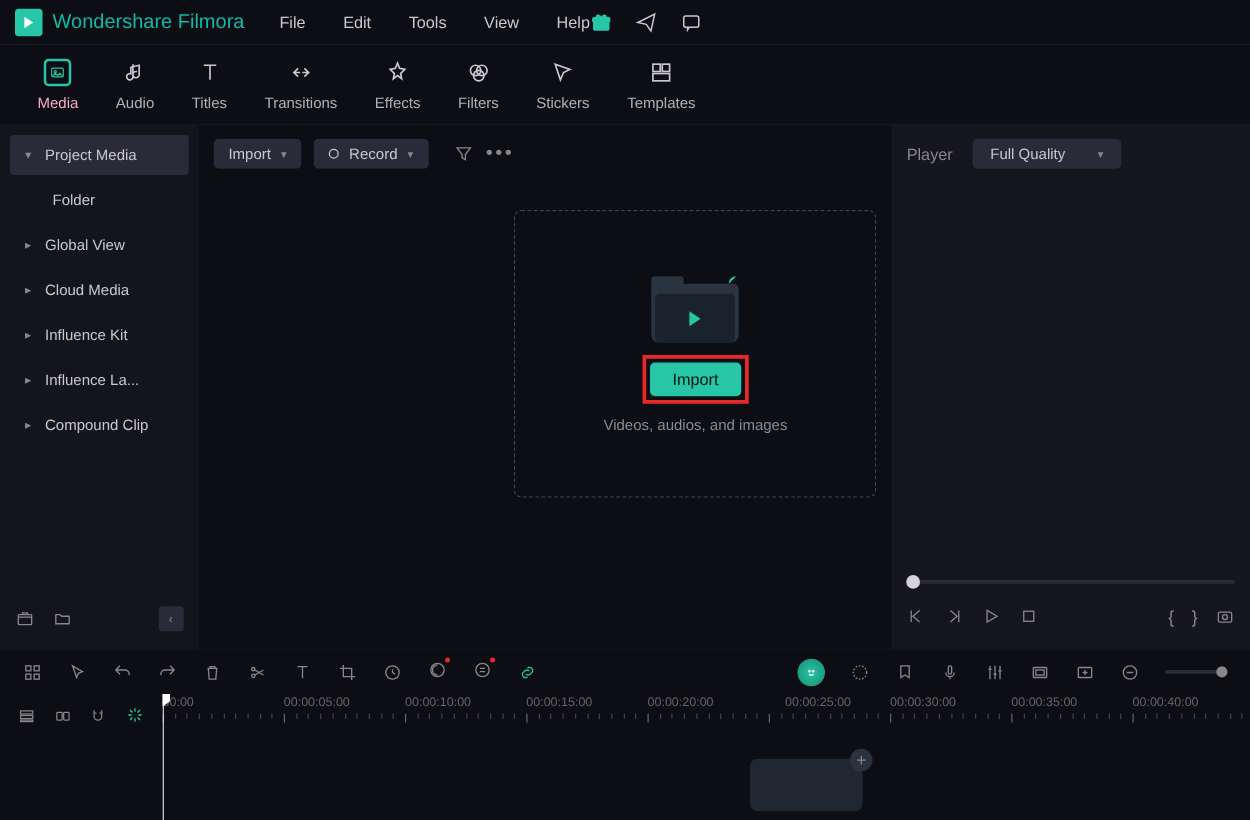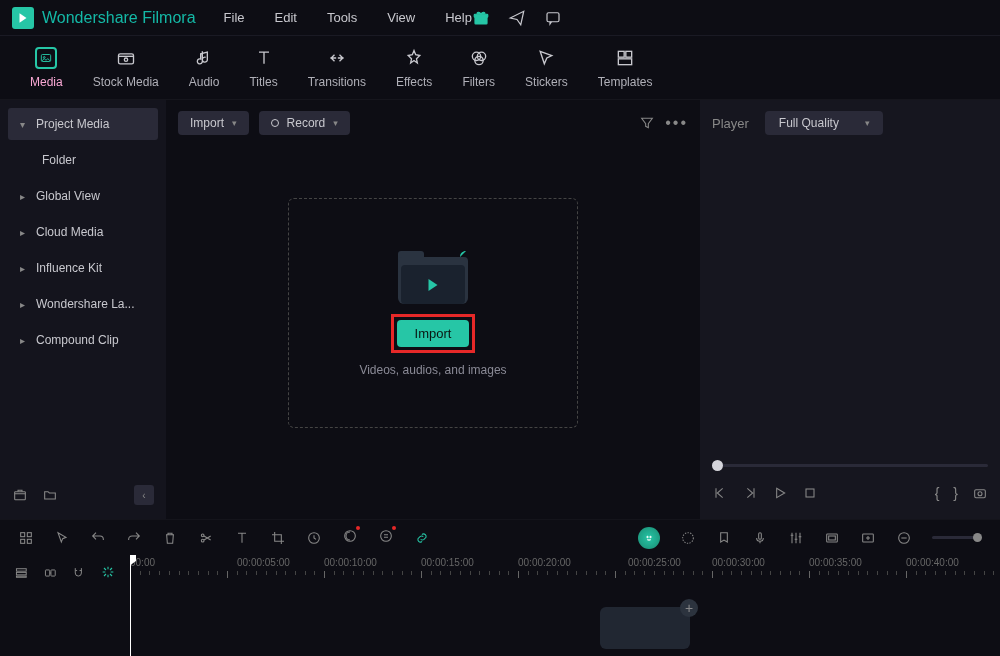--- a/index.html
+++ b/index.html
@@ -71,21 +71,21 @@
 .sidebar{width:166px;background:#14141d;padding:8px;display:flex;flex-direction:column;}
 .sb-item{height:32px;display:flex;align-items:center;padding:0 12px;font-size:12px;border-radius:3px;margin-bottom:4px;cursor:pointer;color:#c8c8ce;}
 .sb-item.sel{background:#2a2a38;}
 .sb-item .caret{width:8px;margin-right:8px;font-size:10px;color:#888;}
 .sb-item.child{padding-left:34px;}
 .sidebar .bottom{margin-top:auto;display:flex;align-items:center;gap:14px;padding:6px 4px;}
 .sidebar .bottom svg{width:16px;height:16px;stroke:#888;fill:none;stroke-width:1.6;}
 .sidebar .bottom .collapse{margin-left:auto;width:20px;height:20px;background:#2a2a38;border-radius:3px;display:flex;align-items:center;justify-content:center;}
 
 
-.content{flex:1;display:flex;flex-direction:column;padding:8px 12px;position:relative;}
+.content{flex:1;display:flex;flex-direction:row;padding:8px 12px;position:relative;}
 .content-bar{height:30px;display:flex;align-items:center;gap:10px;}
 .dropdown{background:#2a2a38;border-radius:4px;padding:5px 12px;display:flex;align-items:center;gap:8px;font-size:12px;cursor:pointer;color:#c8c8ce;}
 .dropdown .dd-caret{font-size:9px;color:#888;}
 .dropdown .rec-dot{width:8px;height:8px;border:1.5px solid #c8c8ce;border-radius:50%;display:inline-block;}
 .content-bar .spacer{flex:1;}
 .content-bar svg{width:16px;height:16px;stroke:#888;fill:none;stroke-width:1.6;cursor:pointer;}
 .content-bar .dots{letter-spacing:2px;color:#888;cursor:pointer;font-size:16px;}
 
 .dropzone{
   margin:60px auto 0;
@@ -193,30 +193,20 @@
           <rect x="4" y="6" width="16" height="12" rx="2"></rect>
           <circle cx="9" cy="11" r="1.5"></circle>
           <path d="M5 17l4-4 3 3 3-3 4 4"></path>
         </svg>
       </div>
     <span>Media</span>
   </div>
   <div class="tab">
     <div class="ticon">
         <svg viewBox="0 0 24 24">
-          <rect x="3" y="7" width="18" height="12" rx="2"></rect>
-          <path d="M3 10h18"></path>
-          <circle cx="12" cy="14" r="2"></circle>
-        </svg>
-      </div>
-    <span>Stock Media</span>
-  </div>
-  <div class="tab">
-    <div class="ticon">
-        <svg viewBox="0 0 24 24">
           <path d="M10 4v12a3 3 0 11-2-2.8V7l8-2v9a3 3 0 11-2-2.8"></path>
         </svg>
       </div>
     <span>Audio</span>
   </div>
   <div class="tab">
     <div class="ticon">
         <svg viewBox="0 0 24 24">
           <path d="M6 5h12M12 5v14"></path>
         </svg>
@@ -286,21 +276,21 @@
     <div class="sb-item">
         <span class="caret">▸</span>
         <span>Cloud Media</span>
       </div>
     <div class="sb-item">
         <span class="caret">▸</span>
         <span>Influence Kit</span>
       </div>
     <div class="sb-item">
         <span class="caret">▸</span>
-        <span>Wondershare La...</span>
+        <span>Influence La...</span>
       </div>
     <div class="sb-item">
         <span class="caret">▸</span>
         <span>Compound Clip</span>
       </div>
     <div class="bottom">
       <svg viewBox="0 0 24 24">
           <rect x="4" y="7" width="16" height="12" rx="1"></rect>
           <path d="M4 10h16M9 7V5h6v2"></path>
         </svg>
@@ -509,21 +499,21 @@
         <div class="tick major" style="left: 0px;"></div>
         <div class="tick" style="left: 9.7px;"></div>
         <div class="tick" style="left: 19.4px;"></div>
         <div class="tick" style="left: 29.1px;"></div>
         <div class="tick" style="left: 38.8px;"></div>
         <div class="tick" style="left: 48.5px;"></div>
         <div class="tick" style="left: 58.2px;"></div>
         <div class="tick" style="left: 67.9px;"></div>
         <div class="tick" style="left: 77.6px;"></div>
         <div class="tick" style="left: 87.3px;"></div>
-        <div class="ruler-label" style="left: 107px;">00:00:05:00</div>
+        <div class="ruler-label" style="left: 97px;">00:00:05:00</div>
         <div class="tick major" style="left: 97px;"></div>
         <div class="tick" style="left: 106.7px;"></div>
         <div class="tick" style="left: 116.4px;"></div>
         <div class="tick" style="left: 126.1px;"></div>
         <div class="tick" style="left: 135.8px;"></div>
         <div class="tick" style="left: 145.5px;"></div>
         <div class="tick" style="left: 155.2px;"></div>
         <div class="tick" style="left: 164.9px;"></div>
         <div class="tick" style="left: 174.6px;"></div>
         <div class="tick" style="left: 184.3px;"></div>

